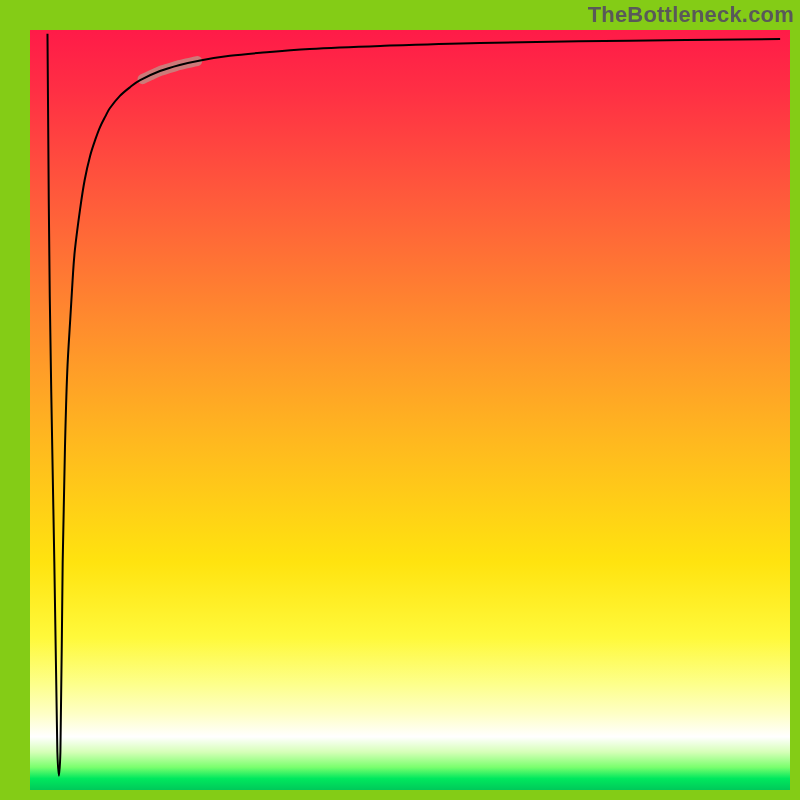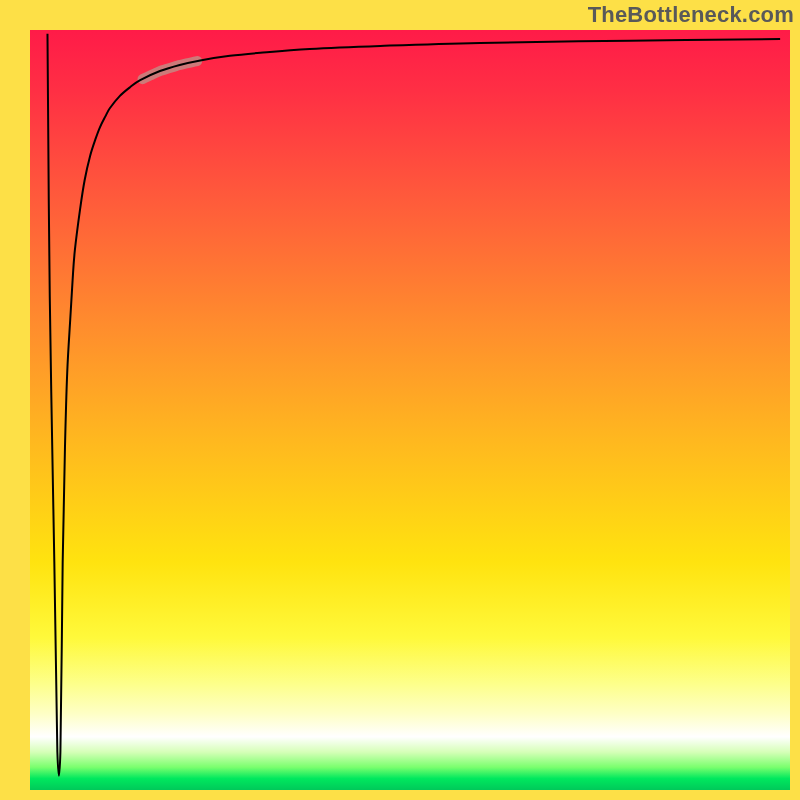--- a/index.html
+++ b/index.html
@@ -8,21 +8,21 @@
     width: 800px;
     height: 800px;
     overflow: hidden;
     background: #000;
     font-family: Arial, Helvetica, sans-serif;
   }
   .chart-container {
     position: relative;
     width: 800px;
     height: 800px;
-    background: #fde047;
+    background: #84cc16;
   }
   .watermark {
     position: absolute;
     top: 2px;
     right: 6px;
     color: #595959;
     font-size: 22px;
     font-weight: 600;
     letter-spacing: 0.2px;
     z-index: 10;

